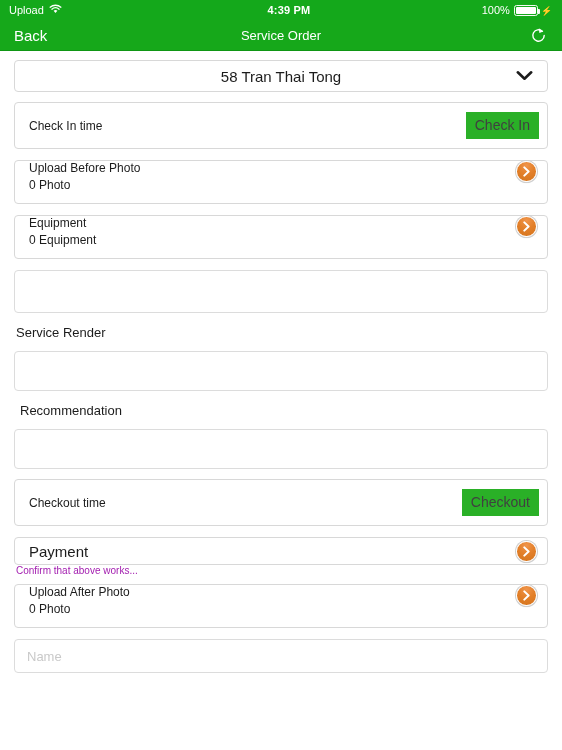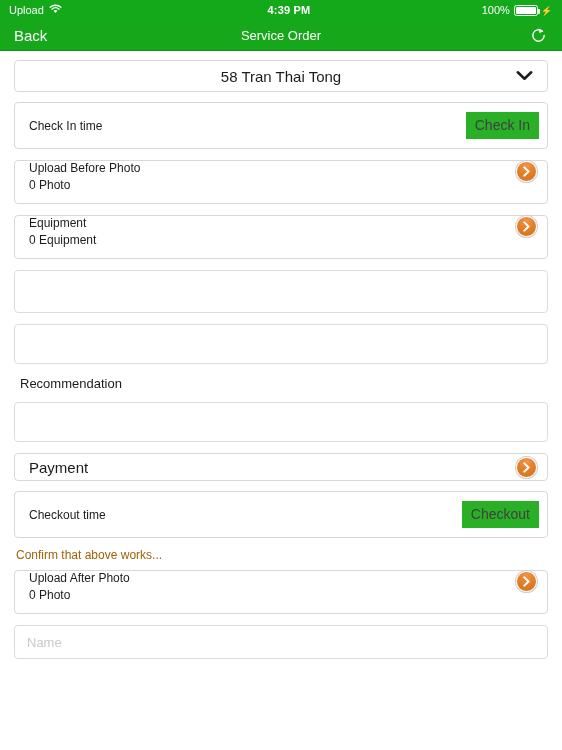--- a/index.html
+++ b/index.html
@@ -267,23 +267,22 @@
 
   
   .section-label {
     font-size: 13px;
     color: #1c1c1c;
     margin-top: 12px;
     padding-left: 2px;
   }
   .section-label.indent { padding-left: 6px; }
   .small-note {
-    font-size: 12px;
-    color: #a16207;
-    margin-top: 10px;
+    font-size: 10px;
+    color: #a21caf;
     padding-left: 2px;
   }
 </style>
 </head>
 <body>
 
 <div class="phone">
 
   <div class="statusbar">
     <div class="status-left">
@@ -355,43 +354,44 @@
         <svg width="9" height="11" viewBox="0 0 9 11" aria-hidden="true">
           <path d="M2.3 1.4 6.6 5.5 2.3 9.6" stroke="#ffffff" stroke-width="2" fill="none" stroke-linecap="round" stroke-linejoin="round"></path>
         </svg>
       </span>
     </div>
 
     <div class="field-box textarea-box">
       
     </div>
 
+    <div class="section-label">Service Render</div>
     <div class="field-box textarea-box tall">
       
     </div>
 
     <div class="section-label indent">Recommendation</div>
     <div class="field-box textarea-box tall">
       
+    </div>
+
+    <div class="card action-row">
+      <span class="action-row-label">Checkout time</span>
+      <button class="green-btn">Checkout</button>
     </div>
 
     <div class="card simple-row">
       <span class="simple-row-label">Payment</span>
       <span class="arrow-circle">
         <svg width="9" height="11" viewBox="0 0 9 11" aria-hidden="true">
           <path d="M2.3 1.4 6.6 5.5 2.3 9.6" stroke="#ffffff" stroke-width="2" fill="none" stroke-linecap="round" stroke-linejoin="round"></path>
         </svg>
       </span>
     </div>
 
-    <div class="card action-row">
-      <span class="action-row-label">Checkout time</span>
-      <button class="green-btn">Checkout</button>
-    </div>
-
     <div class="small-note">Confirm that above works...</div>
 
     <div class="card disclosure-row" style="margin-top:8px">
       <span class="disclosure-texts">
         <span class="disclosure-title">Upload After Photo</span>
         <span class="disclosure-sub">0 Photo</span>
       </span>
       <span class="arrow-circle">
         <svg width="9" height="11" viewBox="0 0 9 11" aria-hidden="true">
           <path d="M2.3 1.4 6.6 5.5 2.3 9.6" stroke="#ffffff" stroke-width="2" fill="none" stroke-linecap="round" stroke-linejoin="round"></path>

